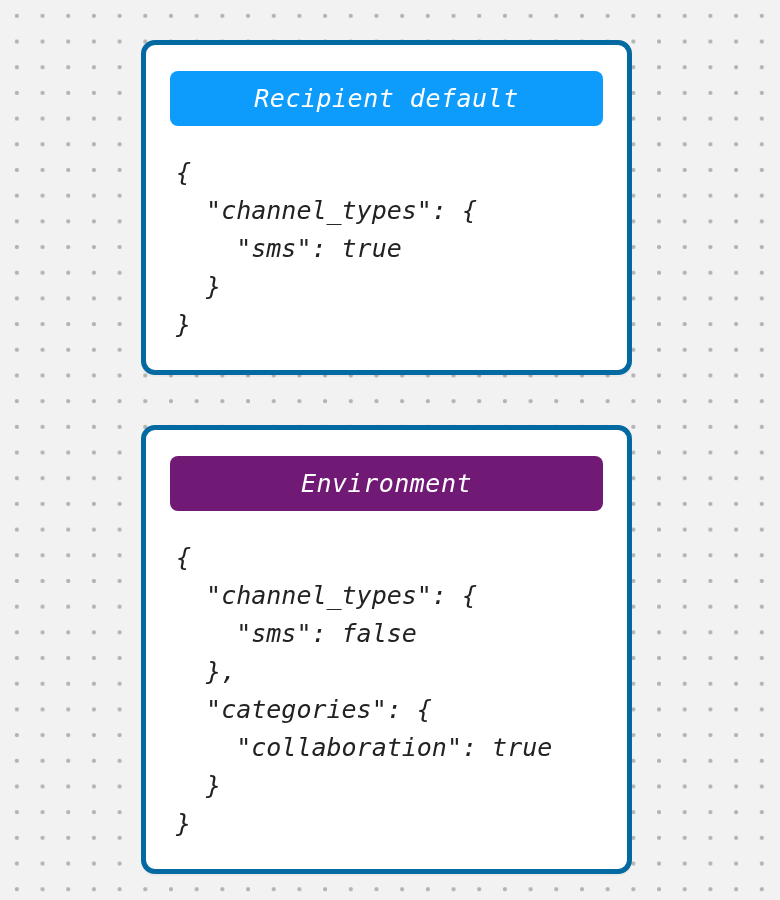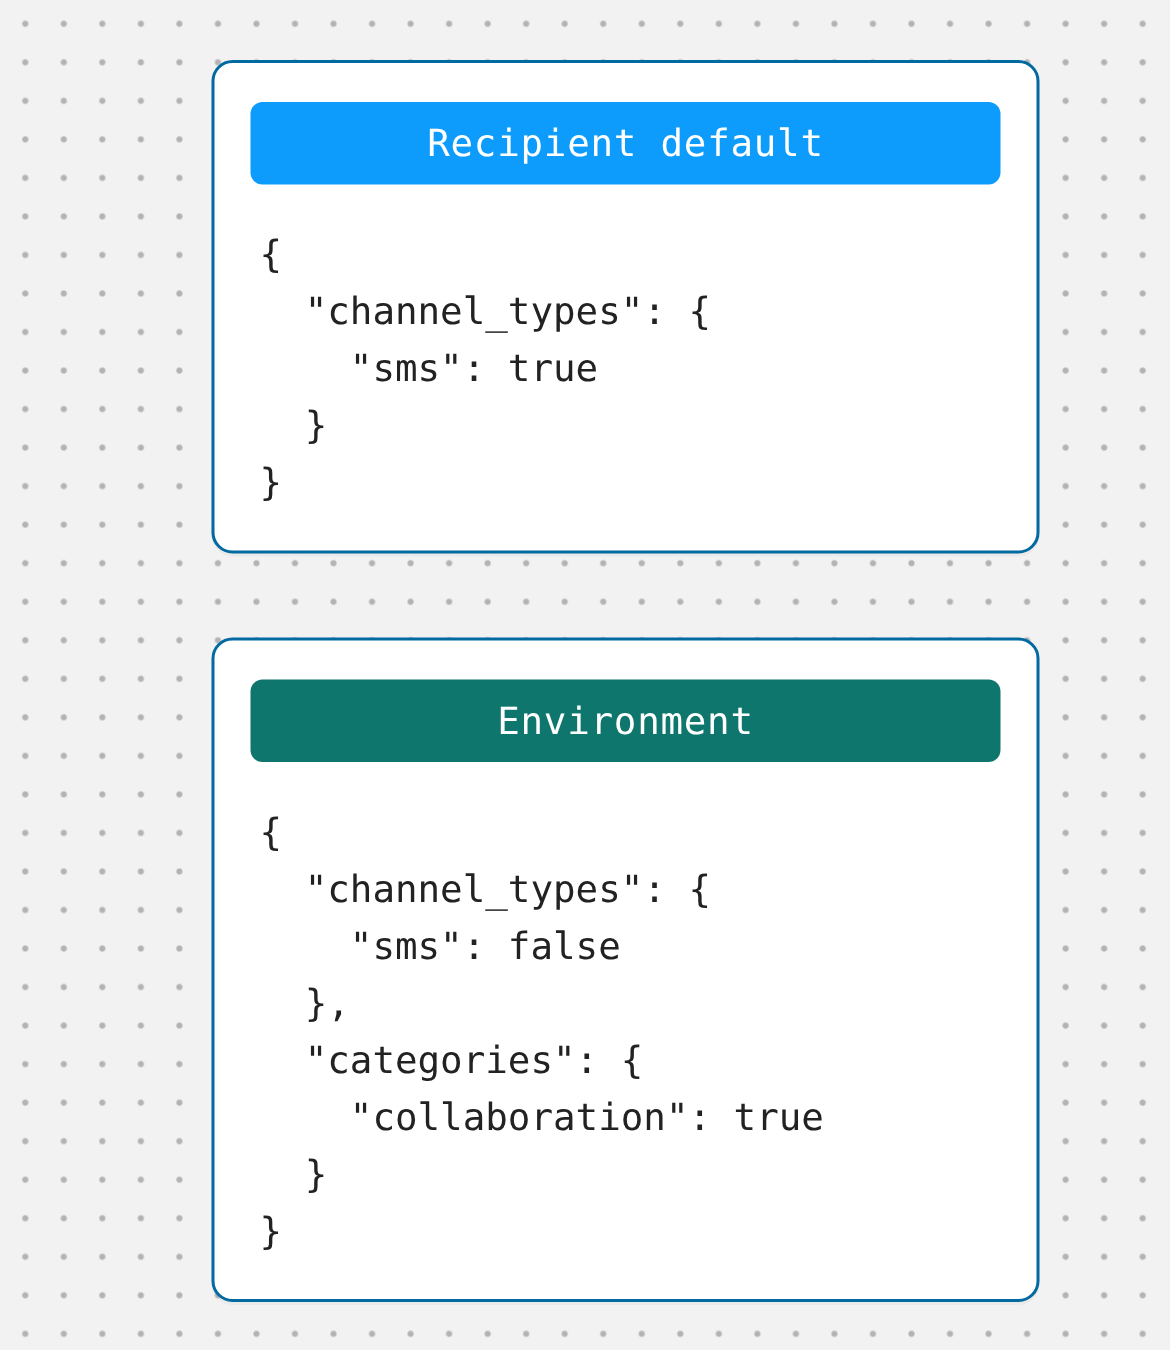--- a/index.html
+++ b/index.html
@@ -13,27 +13,28 @@
     position: relative;
     background-color: #f2f2f2;
     background-image: radial-gradient(circle, #b3b3b3 0, #b3b3b3 1.6px, rgba(179,179,179,0) 2.5px);
     background-size: 25.7px 25.7px;
     background-position: 4px 3px;
     font-family: "DejaVu Sans Mono", "Liberation Mono", monospace;
   }
   .card {
     position: absolute;
     left: 141px;
-    width: 552px;
+    width: 491px;
     box-sizing: border-box;
     background: #ffffff;
-    border: 2px solid #0369a1;
+    border: 5px solid #0369a1;
     border-radius: 14px;
     padding: 26px 24px 26px 24px;
     box-shadow: 0 2px 0 rgba(0,0,0,0.03);
+    font-style: italic;
   }
   .card.first  { top: 40px;  }
   .card.second { top: 425px; }
   .card-header {
     height: 55px;
     line-height: 55px;
     border-radius: 8px;
     text-align: center;
     color: #ffffff;
     font-size: 25px;
@@ -57,21 +58,21 @@
 <div class="card first">
   <div class="card-header" style="background-color: rgb(13, 155, 252);">Recipient default</div>
   <pre class="code-block">{
   "channel_types": {
     "sms": true
   }
 }</pre>
 </div>
 
 <div class="card second">
-  <div class="card-header" style="background-color: #0f766e;">Environment</div>
+  <div class="card-header" style="background-color: #701a75;">Environment</div>
   <pre class="code-block">{
   "channel_types": {
     "sms": false
   },
   "categories": {
     "collaboration": true
   }
 }</pre>
 </div>
 

